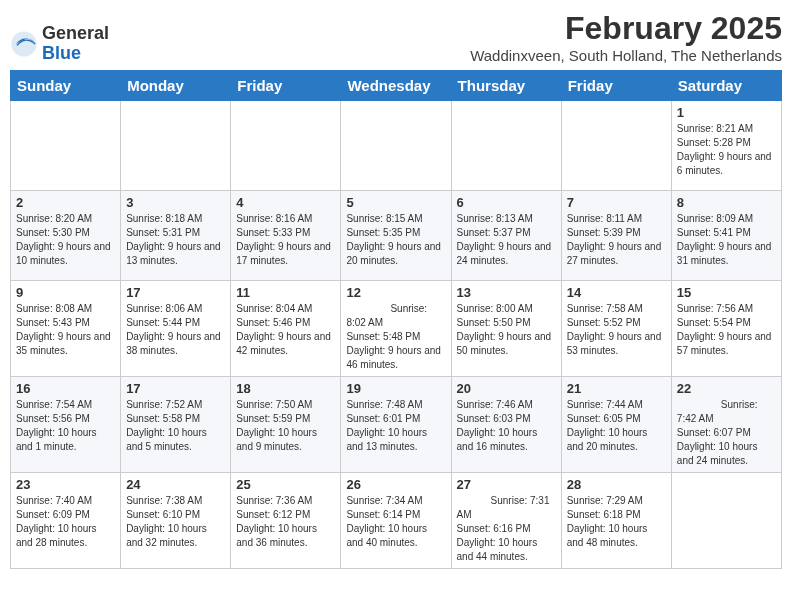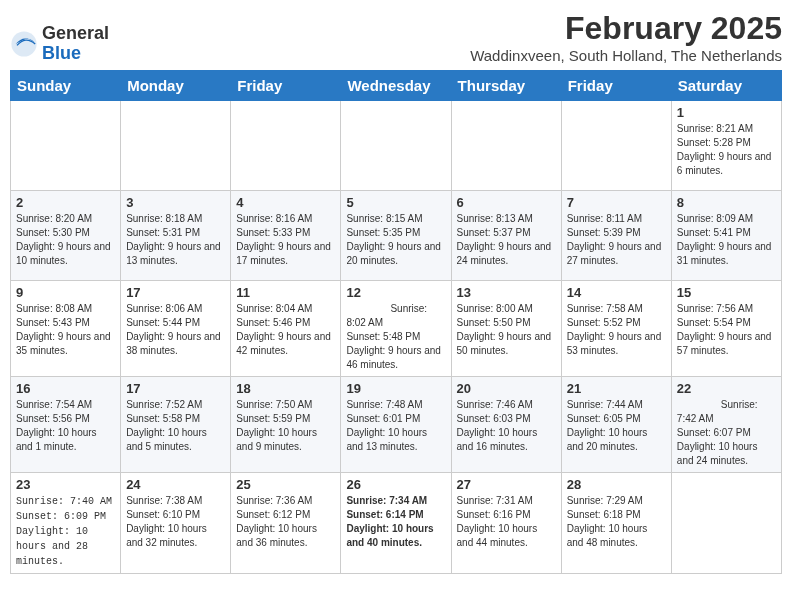--- a/index.html
+++ b/index.html
@@ -195,33 +195,33 @@
 Sunset: 6:03 PM
 Daylight: 10 hours and 16 minutes.</span></td>
         <td><span class="day-num">21</span><span class="day-info" style="white-space: pre-line;">Sunrise: 7:44 AM
 Sunset: 6:05 PM
 Daylight: 10 hours and 20 minutes.</span></td>
         <td><span class="day-num">22</span><span class="day-info" style="white-space: pre-line; margin-left: 44px;">Sunrise: 7:42 AM
 Sunset: 6:07 PM
 Daylight: 10 hours and 24 minutes.</span></td>
       </tr>
       <tr>
-        <td><span class="day-num">23</span><span class="day-info" style="white-space: pre-line; font-family: Liberation Mono, monospace;">Sunrise: 7:40 AM
+        <td><span class="day-num">23</span><span class="day-info" style="white-space: pre-line;">Sunrise: 7:40 AM
 Sunset: 6:09 PM
 Daylight: 10 hours and 28 minutes.</span></td>
         <td><span class="day-num">24</span><span class="day-info" style="white-space: pre-line;">Sunrise: 7:38 AM
 Sunset: 6:10 PM
 Daylight: 10 hours and 32 minutes.</span></td>
         <td><span class="day-num">25</span><span class="day-info" style="white-space: pre-line;">Sunrise: 7:36 AM
 Sunset: 6:12 PM
 Daylight: 10 hours and 36 minutes.</span></td>
-        <td><span class="day-num">26</span><span class="day-info" style="white-space: pre-line; font-weight: bold;">Sunrise: 7:34 AM
+        <td><span class="day-num">26</span><span class="day-info" style="white-space: pre-line;">Sunrise: 7:34 AM
 Sunset: 6:14 PM
 Daylight: 10 hours and 40 minutes.</span></td>
-        <td><span class="day-num">27</span><span class="day-info" style="white-space: pre-line;">Sunrise: 7:31 AM
+        <td><span class="day-num">27</span><span class="day-info" style="white-space: pre-line; margin-left: 34px;">Sunrise: 7:31 AM
 Sunset: 6:16 PM
 Daylight: 10 hours and 44 minutes.</span></td>
         <td><span class="day-num">28</span><span class="day-info" style="white-space: pre-line;">Sunrise: 7:29 AM
 Sunset: 6:18 PM
 Daylight: 10 hours and 48 minutes.</span></td>
         <td class="empty-cell"></td>
       </tr>
     </tbody>
 </table>
 

